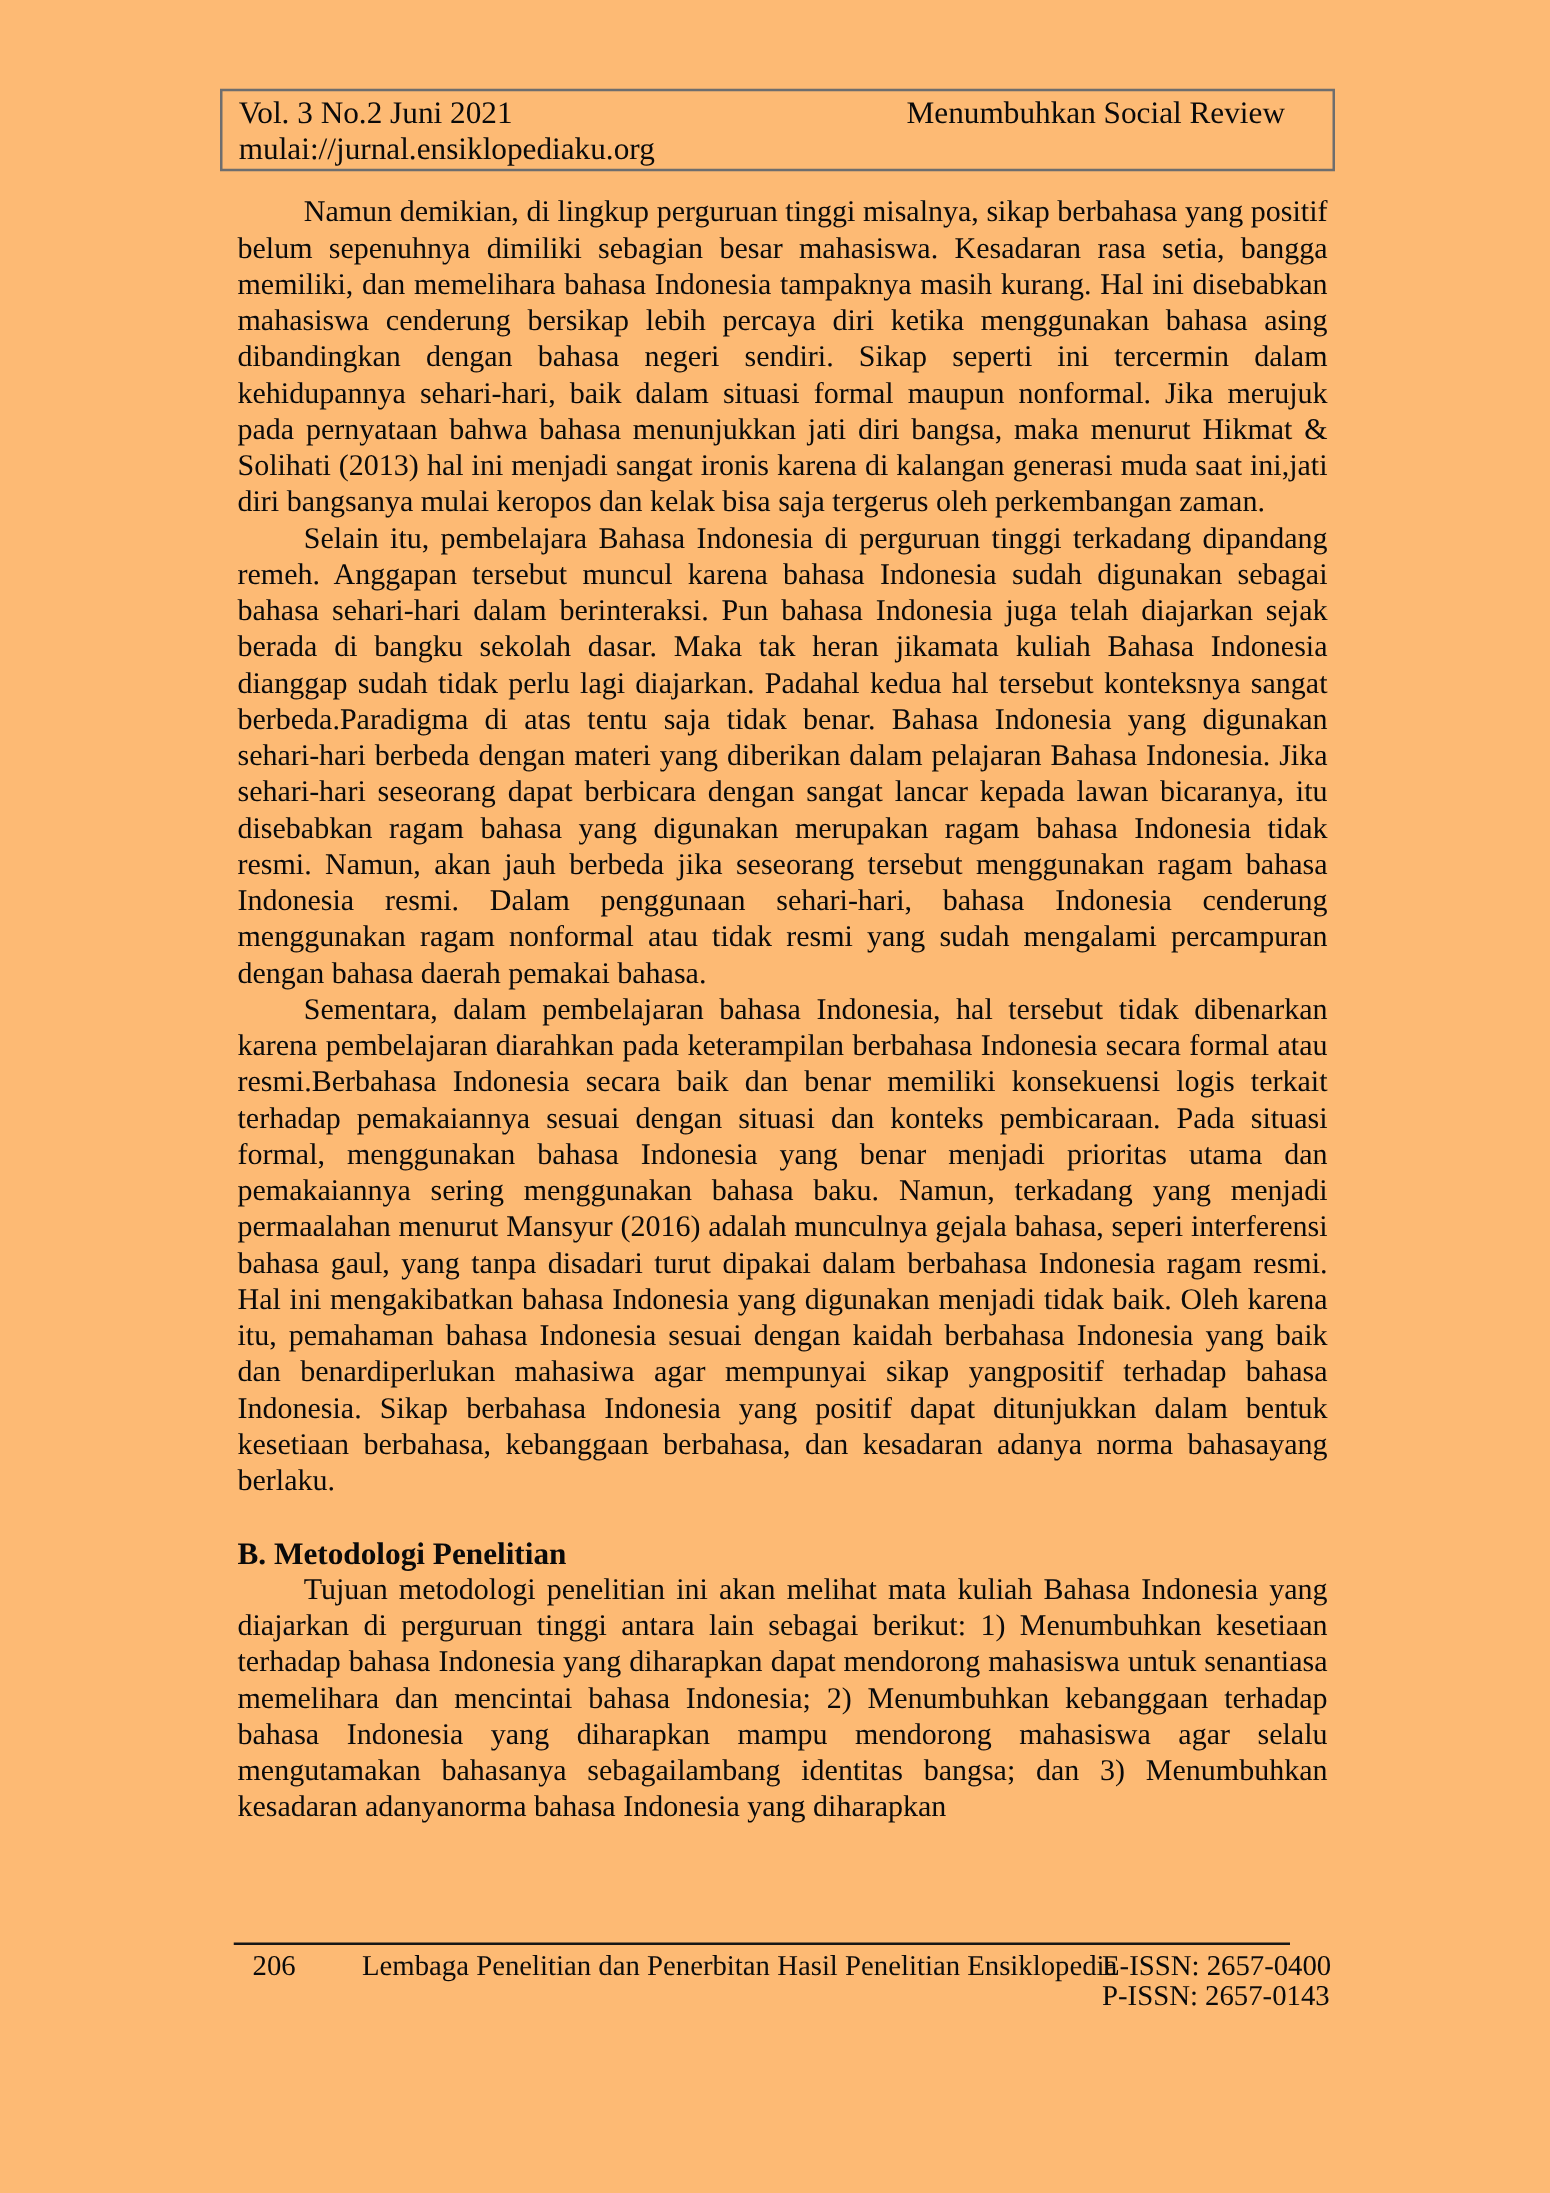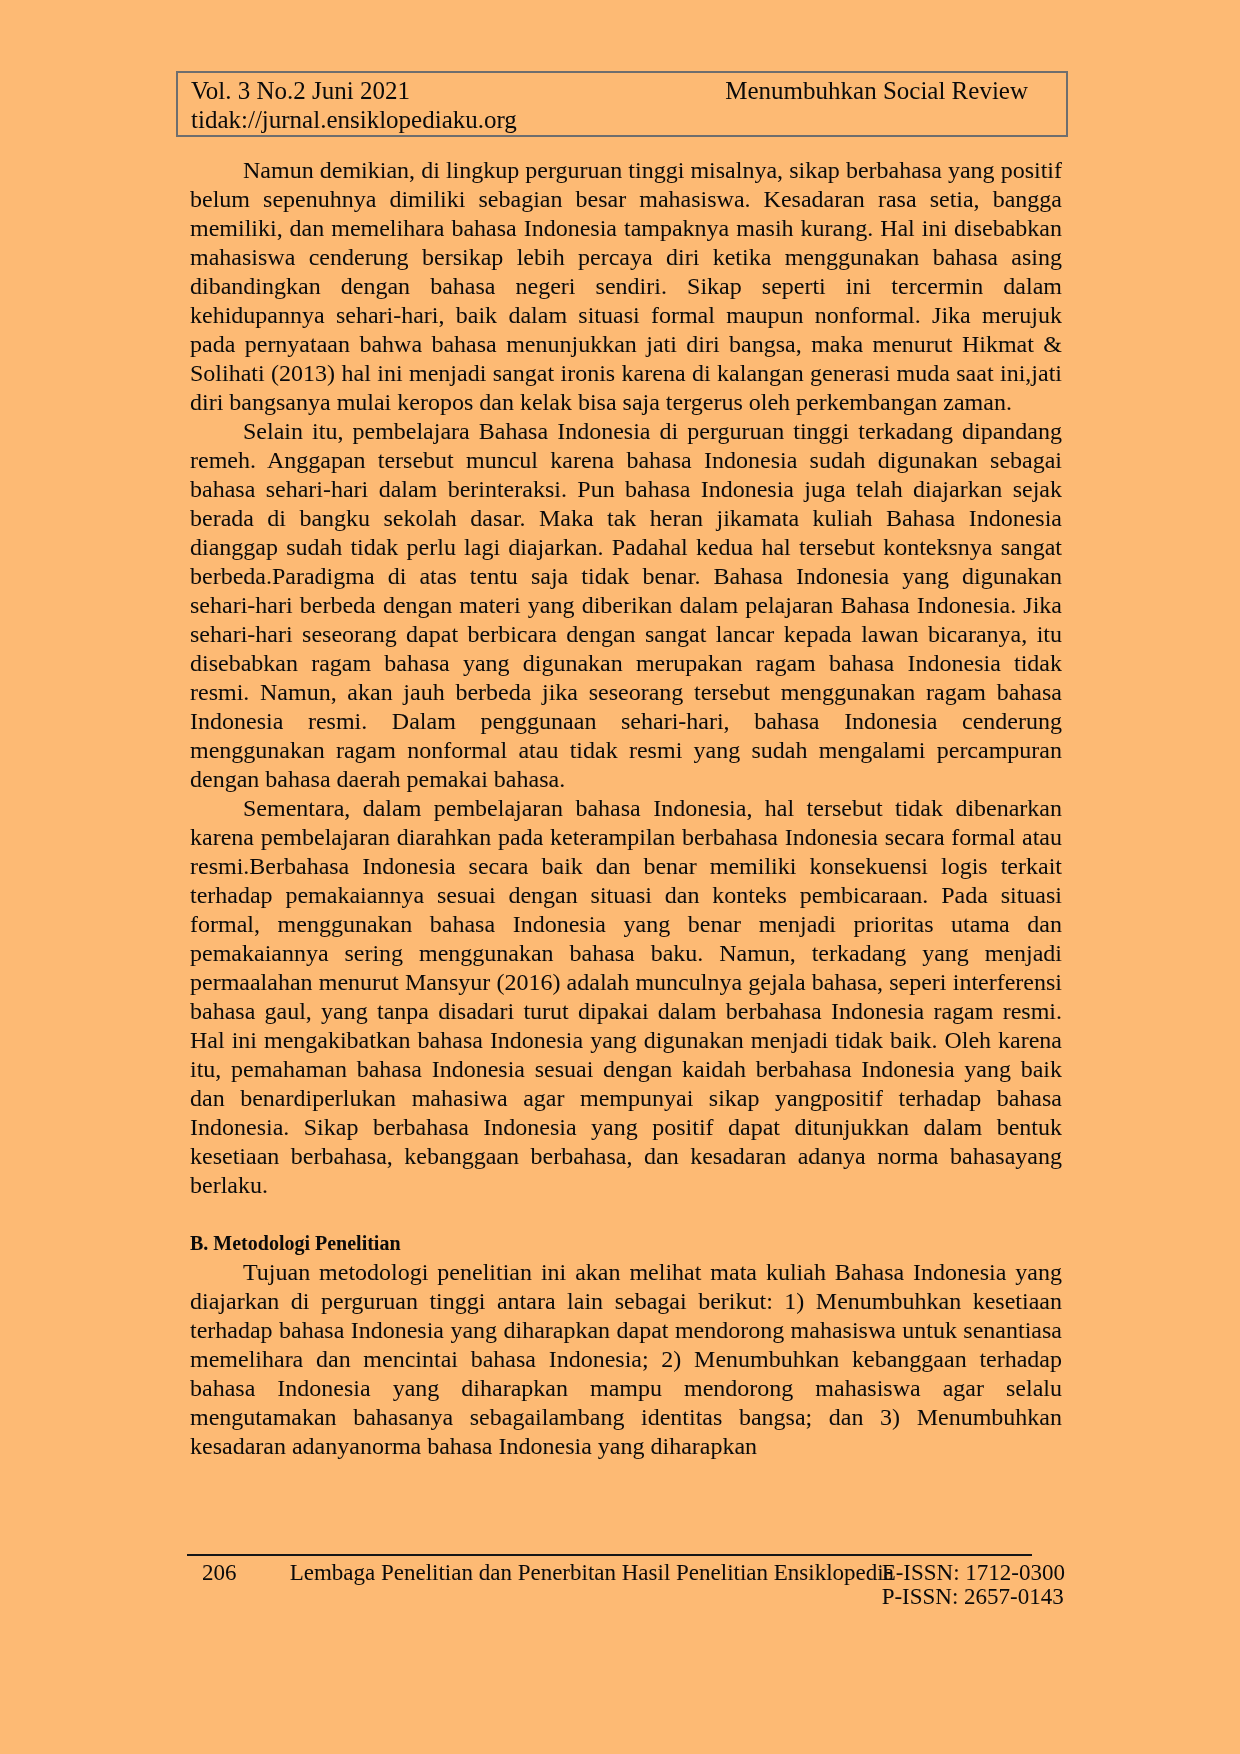--- a/index.html
+++ b/index.html
@@ -46,21 +46,21 @@
     font-size: 24px;
     line-height: 29px;
     text-align: justify;
   }
   .content p {
     margin: 0;
     text-indent: 53px;
   }
   .section-heading {
     margin: 29px 0 0 0;
-    font-size: 20px;
+    font-size: 25px;
     line-height: 29px;
     font-weight: bold;
     text-align: left;
   }
 
   
   .footer {
     position: absolute;
     left: 187px;
     top: 1554px;
@@ -94,38 +94,38 @@
 </head>
 <body>
 
 <div class="page">
 
   <div class="header-box">
     <div class="header-row1">
       <span>Vol. 3 No.2 Juni 2021</span>
       <span>Menumbuhkan Social Review</span>
     </div>
-    <div>tidak://jurnal.ensiklopediaku.org</div>
+    <div>mulai://jurnal.ensiklopediaku.org</div>
   </div>
 
   <div class="content">
     <p>Namun demikian, di lingkup perguruan tinggi misalnya, sikap berbahasa yang positif belum sepenuhnya dimiliki sebagian besar mahasiswa. Kesadaran rasa setia, bangga memiliki, dan memelihara bahasa Indonesia tampaknya masih kurang. Hal ini disebabkan mahasiswa cenderung bersikap lebih percaya diri ketika menggunakan bahasa asing dibandingkan dengan bahasa negeri sendiri. Sikap seperti ini tercermin dalam kehidupannya sehari-hari, baik dalam situasi formal maupun nonformal. Jika merujuk pada pernyataan bahwa bahasa menunjukkan jati diri bangsa, maka menurut Hikmat &amp; Solihati (2013) hal ini menjadi sangat ironis karena di kalangan generasi muda saat ini,jati diri bangsanya mulai keropos dan kelak bisa saja tergerus oleh perkembangan zaman.</p>
     <p>Selain itu, pembelajara Bahasa Indonesia di perguruan tinggi terkadang dipandang remeh. Anggapan tersebut muncul karena bahasa Indonesia sudah digunakan sebagai bahasa sehari-hari dalam berinteraksi. Pun bahasa Indonesia juga telah diajarkan sejak berada di bangku sekolah dasar. Maka tak heran jikamata kuliah Bahasa Indonesia dianggap sudah tidak perlu lagi diajarkan. Padahal kedua hal tersebut konteksnya sangat berbeda.Paradigma di atas tentu saja tidak benar. Bahasa Indonesia yang digunakan sehari-hari berbeda dengan materi yang diberikan dalam pelajaran Bahasa Indonesia. Jika sehari-hari seseorang dapat berbicara dengan sangat lancar kepada lawan bicaranya, itu disebabkan ragam bahasa yang digunakan merupakan ragam bahasa Indonesia tidak resmi. Namun, akan jauh berbeda jika seseorang tersebut menggunakan ragam bahasa Indonesia resmi. Dalam penggunaan sehari-hari, bahasa Indonesia cenderung menggunakan ragam nonformal atau tidak resmi yang sudah mengalami percampuran dengan bahasa daerah pemakai bahasa.</p>
     <p>Sementara, dalam pembelajaran bahasa Indonesia, hal tersebut tidak dibenarkan karena pembelajaran diarahkan pada keterampilan berbahasa Indonesia secara formal atau resmi.Berbahasa Indonesia secara baik dan benar memiliki konsekuensi logis terkait terhadap pemakaiannya sesuai dengan situasi dan konteks pembicaraan. Pada situasi formal, menggunakan bahasa Indonesia yang benar menjadi prioritas utama dan pemakaiannya sering menggunakan bahasa baku. Namun, terkadang yang menjadi permaalahan menurut Mansyur (2016) adalah munculnya gejala bahasa, seperi interferensi bahasa gaul, yang tanpa disadari turut dipakai dalam berbahasa Indonesia ragam resmi. Hal ini mengakibatkan bahasa Indonesia yang digunakan menjadi tidak baik. Oleh karena itu, pemahaman bahasa Indonesia sesuai dengan kaidah berbahasa Indonesia yang baik dan benardiperlukan mahasiwa agar mempunyai sikap yangpositif terhadap bahasa Indonesia. Sikap berbahasa Indonesia yang positif dapat ditunjukkan dalam bentuk kesetiaan berbahasa, kebanggaan berbahasa, dan kesadaran adanya norma bahasayang berlaku.</p>
 
     <h2 class="section-heading">B. Metodologi Penelitian</h2>
 
     <p>Tujuan metodologi penelitian ini akan melihat mata kuliah Bahasa Indonesia yang diajarkan di perguruan tinggi antara lain sebagai berikut: 1) Menumbuhkan kesetiaan terhadap bahasa Indonesia yang diharapkan dapat mendorong mahasiswa untuk senantiasa memelihara dan mencintai bahasa Indonesia; 2) Menumbuhkan kebanggaan terhadap bahasa Indonesia yang diharapkan mampu mendorong mahasiswa agar selalu mengutamakan bahasanya sebagailambang identitas bangsa; dan 3) Menumbuhkan kesadaran adanyanorma bahasa Indonesia yang diharapkan</p>
   </div>
 
   <div class="footer">
     <div class="footer-rule"></div>
     <div class="footer-row">
       <span class="page-num">206</span>
       <span class="publisher">Lembaga Penelitian dan Penerbitan Hasil Penelitian Ensiklopedia</span>
       <span class="issn-block">
-        <span>E-ISSN: 1712-0300</span><br>
+        <span>E-ISSN: 2657-0400</span><br>
         <span>P-ISSN: 2657-0143</span>
       </span>
     </div>
   </div>
 
 </div>
 
 </body></html>

